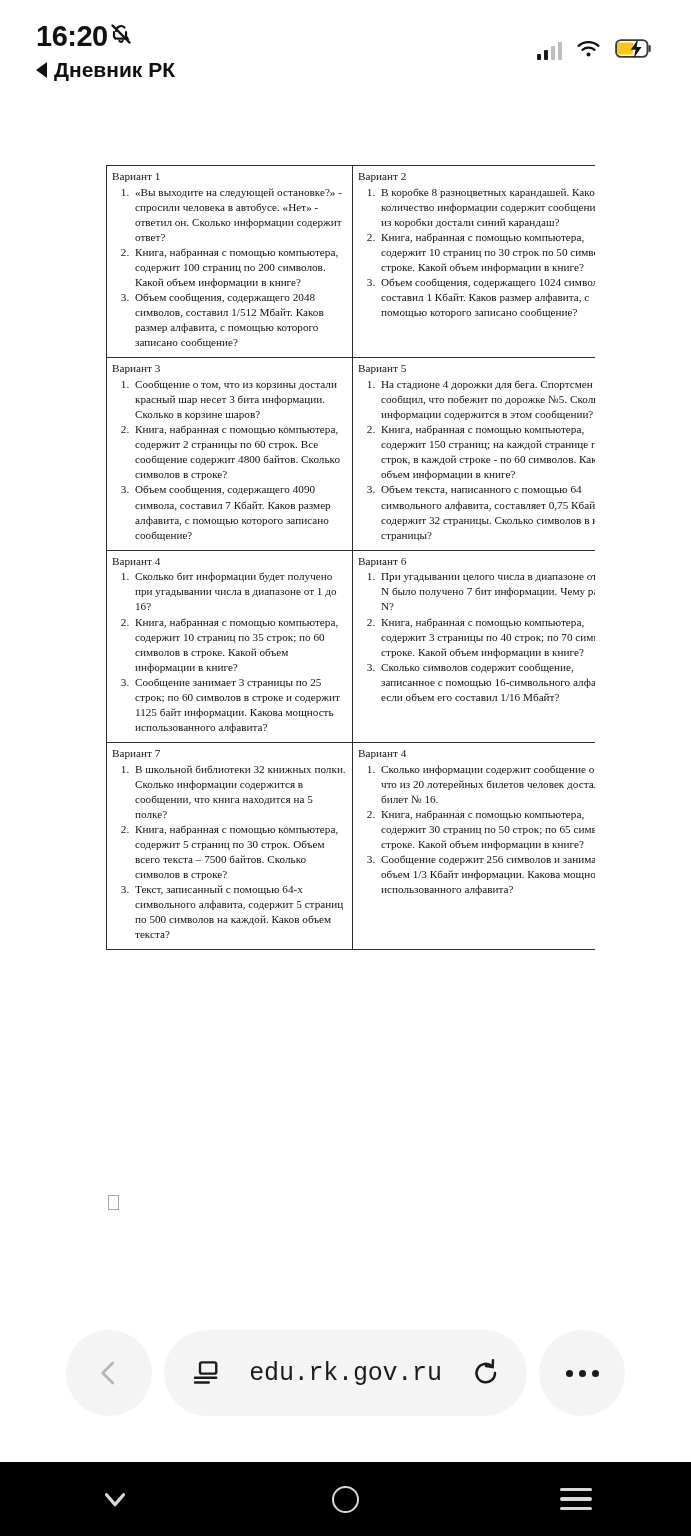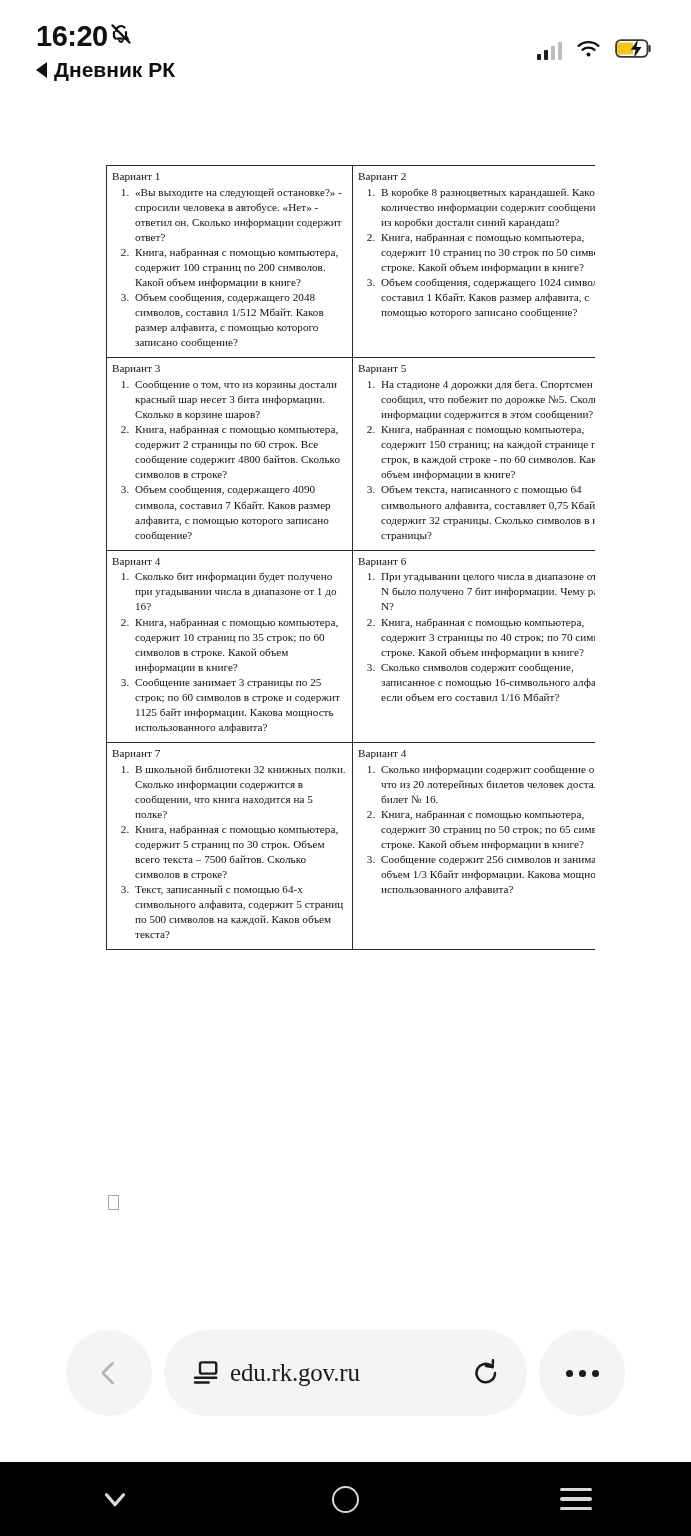--- a/index.html
+++ b/index.html
@@ -126,23 +126,24 @@
     height:86px;
     border-radius:43px;
     background:#f4f4f5;
     display:flex; align-items:center;
     padding:0 26px;
     gap:10px;
     min-width:0;
   }
   .url-text {
     flex:1 1 auto;
+    text-align:center;
     font-size:25px;
     color:#1b1b1b;
-    font-family:Liberation Serif, serif;
+    font-family:Liberation Mono, monospace;
     letter-spacing:-0.2px;
     white-space:nowrap;
     overflow:hidden;
   }
   .chevron-left-svg { width:30px; height:30px; }
   .reader-icon-svg { width:30px; height:30px; flex:0 0 30px; }
   .reload-icon-svg { width:30px; height:30px; flex:0 0 30px; }
   .dots { display:flex; gap:6px; align-items:center; }
   .dots i { width:7px; height:7px; border-radius:50%; background:#1b1b1b; display:block; }
 

